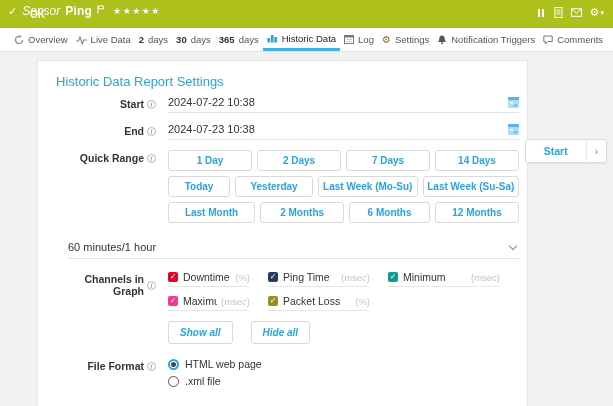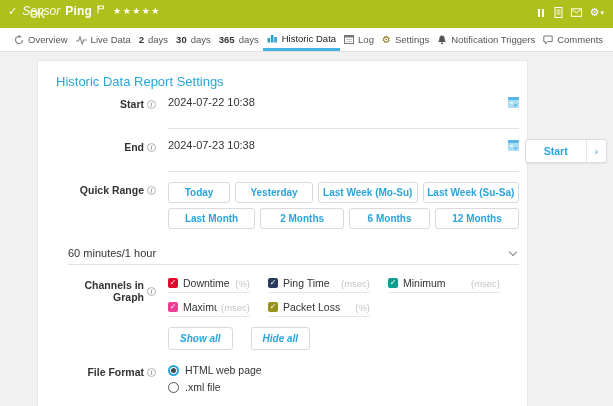--- a/index.html
+++ b/index.html
@@ -41,21 +41,21 @@
            border:1px solid #e7e7e7; border-bottom:none; padding:13px 8px 0 18px; }
   h2.section-title { font-size:13px; font-weight:normal; color:#29a6d8; margin-bottom:7px; }
   .form-row { display:flex; align-items:flex-start; margin-bottom:10px; }
   .row-label { width:100px; flex-shrink:0; text-align:right; font-size:10.5px; font-weight:bold;
                color:#333; padding-top:2px; display:flex; justify-content:flex-end; align-items:center; gap:3px; }
   .info { display:inline-block; width:9px; height:9px; border:1px solid #b5b5b5; border-radius:50%;
           font-size:6.5px; line-height:7.5px; text-align:center; color:#9a9a9a; font-style:italic; flex-shrink:0; }
   .row-content { flex:1; margin-left:12px; min-width:0; }
 
   .date-input { display:flex; align-items:center; border-bottom:1px solid #e3e3e3;
-                padding-bottom:20px; font-size:11px; color:#333; cursor:text; }
+                padding-bottom:4px; font-size:11px; color:#333; cursor:text; }
   .cal { margin-left:auto; display:inline-flex; cursor:pointer; }
 
   .qr-row { display:flex; gap:5px; margin-bottom:5px; }
   .qr-btn { border:1px solid #d9d9d9; border-radius:3px; background:#fff; color:#2aa4dc;
             font-size:10px; font-weight:bold; text-align:center; padding:4px 2px; cursor:pointer; }
   .f1{flex:1} .f-today{flex:.72} .f-yest{flex:.92} .f-lwmo{flex:1.2} .f-lwsu{flex:1.16}
   .f-lm{flex:1.04} .f-2m{flex:1} .f-6m{flex:.96} .f-12m{flex:1}
 
   .select-line { display:flex; align-items:center; border-bottom:1px solid #e3e3e3;
                  padding-bottom:5px; font-size:11px; color:#333; cursor:pointer; }
@@ -237,20 +237,26 @@
       </div>
     </div>
 
     <div class="form-row">
       <div class="row-label">
         <span>Quick Range</span>
         <span class="info">i</span>
       </div>
       <div class="row-content">
         <div class="qr-row">
+          <div class="qr-btn f1">1 Day</div>
+          <div class="qr-btn f1">2 Days</div>
+          <div class="qr-btn f1">7 Days</div>
+          <div class="qr-btn f1">14 Days</div>
+        </div>
+        <div class="qr-row">
           <div class="qr-btn f-today">Today</div>
           <div class="qr-btn f-yest">Yesterday</div>
           <div class="qr-btn f-lwmo">Last Week (Mo-Su)</div>
           <div class="qr-btn f-lwsu">Last Week (Su-Sa)</div>
         </div>
         <div class="qr-row">
           <div class="qr-btn f-lm">Last Month</div>
           <div class="qr-btn f-2m">2 Months</div>
           <div class="qr-btn f-6m">6 Months</div>
           <div class="qr-btn f-12m">12 Months</div>

